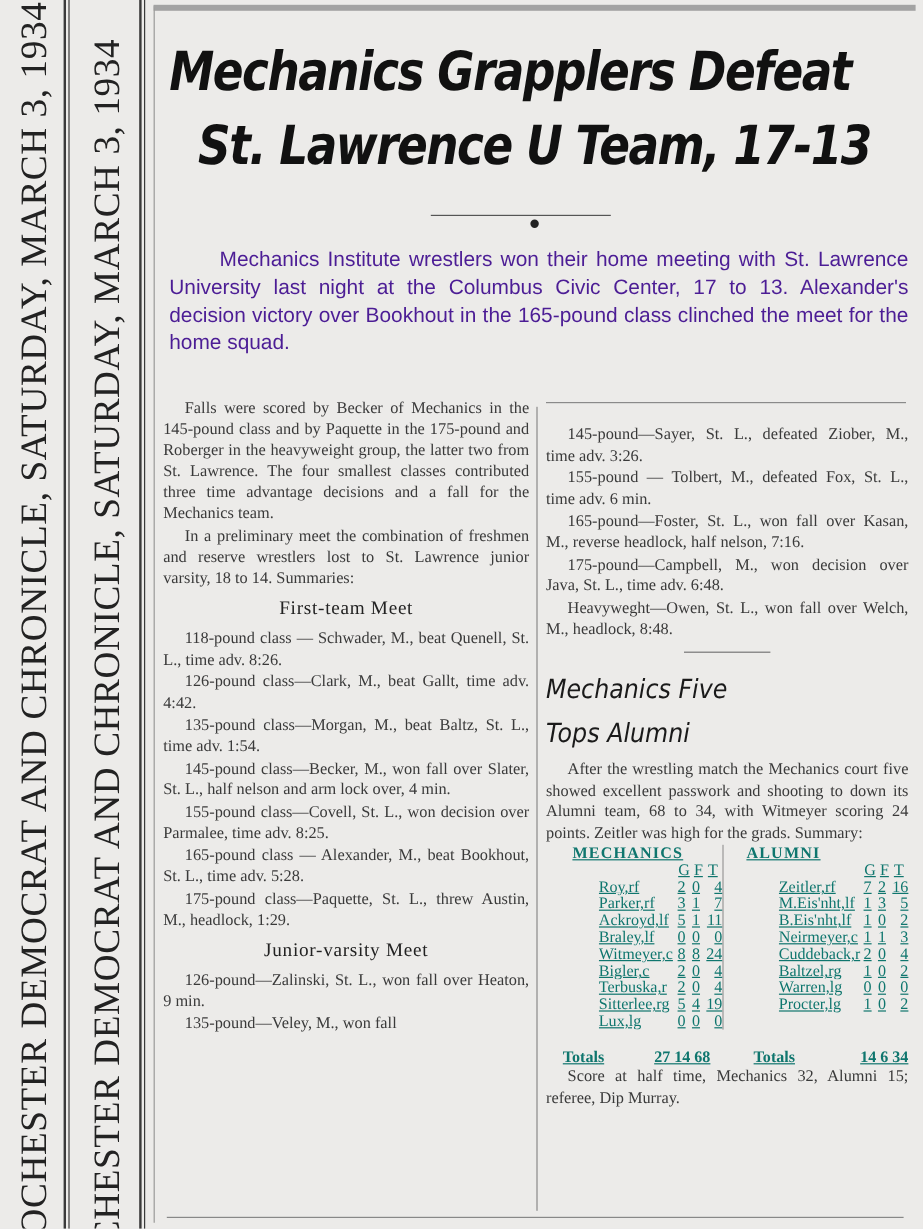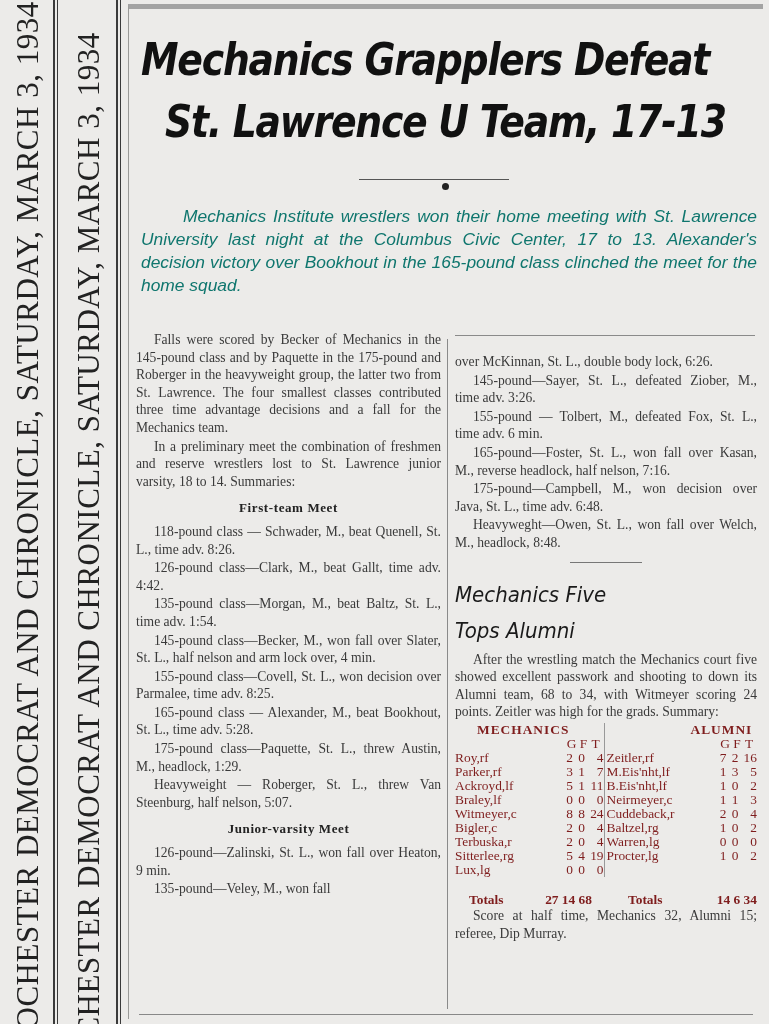--- a/index.html
+++ b/index.html
@@ -51,64 +51,64 @@
     position:absolute; left:230px; top:170px; width:150px; height:1px;
     background:#555;
   }
   .dash-dot {
     position:absolute; left:313px; top:174px; width:7px; height:7px;
     border-radius:50%; background:#222;
   }
   .lede {
     position:absolute; left:12px; top:196px; width:616px;
     font-family:"Liberation Sans", "DejaVu Sans", sans-serif;
-    font-size:17.4px; line-height:23px; text-align:justify; color:#0f766e;
+    font-size:17.4px; line-height:23px; text-align:justify; color:#4c1d95;
     text-indent:42px;
-    font-style:italic;
   }
 
   .col {
     position:absolute; top:322px;
     font-family:"Liberation Serif", "DejaVu Serif", serif;
     font-size:13.6px; line-height:17.6px; color:#3a3a3a;
     text-align:justify;
   }
   .col-left { left:7px; width:305px; }
   .col-right { left:326px; top:344px; width:302px; }
   .colrule { position:absolute; left:318px; top:330px; width:1px; height:670px; background:#8a8a8a; }
   .toprule-right { position:absolute; left:326px; top:326px; width:300px; height:1px; background:#8a8a8a; }
   .col p { margin:0 0 1px 0; text-indent:18px; }
   .col p.noindent { text-indent:0; }
   .subhead {
-    text-align:center; font-weight:bold; font-size:13px; letter-spacing:0.6px;
+    text-align:center; font-weight:normal; font-size:16px; letter-spacing:0.6px;
     margin:9px 0 6px 0; color:#222;
   }
   .shortrule { width:72px; height:1px; background:#777; margin:10px auto 16px auto; }
 
   .subhead-article {
     font-family:"DejaVu Sans", "Liberation Sans", sans-serif;
     font-style:italic; font-size:22px; line-height:32px; color:#1a1a1a;
     transform: scaleX(0.9); transform-origin:left top;
     margin:0 0 4px 0;
   }
 
   .box {
     font-family:"Liberation Serif", "DejaVu Serif", serif;
-    font-size:13.4px; line-height:14px; color:#7f1d1d;
+    font-size:13.4px; line-height:14px; color:#0f766e;
     margin-top:2px;
+    text-decoration:underline;
   }
   .box-head { display:flex; font-weight:bold; letter-spacing:1px; }
   .box-head span { display:block; }
   .box-cols { display:flex; }
   .team { width:150px; }
   .team-b { width:152px; border-left:1px solid #999; padding-left:2px; }
   .gft { display:flex; justify-content:flex-end; padding-right:2px; }
   .gft span { width:12px; text-align:center; }
   .prow { display:flex; }
-  .prow .pn { flex:1; white-space:nowrap; overflow:hidden; }
+  .prow .pn { flex:1; white-space:nowrap; overflow:hidden;margin-left:44px; }
   .prow .pv { width:12px; text-align:center; }
   .prow .pv.t { width:16px; text-align:right; }
   .totals-row { display:flex; justify-content:space-between; margin-top:16px; font-weight:bold;gap:28px; }
   .totals-row .tt { display:flex; width:150px; justify-content:space-between; }
   .score { text-indent:18px; }
   .bottom-rule { position:absolute; left:10px; right:10px; bottom:4px; height:1px; background:#888; }
 </style>
 </head>
 <body>
 
@@ -140,28 +140,26 @@
       <p>Falls were scored by Becker of Mechanics in the 145-pound class and by Paquette in the 175-pound and Roberger in the heavyweight group, the latter two from St. Lawrence. The four smallest classes contributed three time advantage decisions and a fall for the Mechanics team.</p>
       <p>In a preliminary meet the combination of freshmen and reserve wrestlers lost to St. Lawrence junior varsity, 18 to 14. Summaries:</p>
       <div class="subhead">First-team Meet</div>
       <p>118-pound class — Schwader, M., beat Quenell, St. L., time adv. 8:26.</p>
       <p>126-pound class—Clark, M., beat Gallt, time adv. 4:42.</p>
       <p>135-pound class—Morgan, M., beat Baltz, St. L., time adv. 1:54.</p>
       <p>145-pound class—Becker, M., won fall over Slater, St. L., half nelson and arm lock over, 4 min.</p>
       <p>155-pound class—Covell, St. L., won decision over Parmalee, time adv. 8:25.</p>
       <p>165-pound class — Alexander, M., beat Bookhout, St. L., time adv. 5:28.</p>
       <p>175-pound class—Paquette, St. L., threw Austin, M., headlock, 1:29.</p>
-      <p>Heavyweight — Roberger, St. L., threw Van Steenburg, half nelson, 5:07.</p>
       <div class="subhead">Junior-varsity Meet</div>
       <p>126-pound—Zalinski, St. L., won fall over Heaton, 9 min.</p>
       <p>135-pound—Veley, M., won fall</p>
     </div>
 
     <div class="col col-right">
-      <p class="noindent">over McKinnan, St. L., double body lock, 6:26.</p>
       <p>145-pound—Sayer, St. L., defeated Ziober, M., time adv. 3:26.</p>
       <p>155-pound — Tolbert, M., defeated Fox, St. L., time adv. 6 min.</p>
       <p>165-pound—Foster, St. L., won fall over Kasan, M., reverse headlock, half nelson, 7:16.</p>
       <p>175-pound—Campbell, M., won decision over Java, St. L., time adv. 6:48.</p>
       <p>Heavyweght—Owen, St. L., won fall over Welch, M., headlock, 8:48.</p>
 
       <div class="shortrule"></div>
 
       <div class="subhead-article">Mechanics Five</div>
       <div class="subhead-article">Tops Alumni</div>
@@ -229,21 +227,21 @@
               </div>
             <div class="prow">
                 <span class="pn">Lux,lg</span>
                 <span class="pv">0</span>
                 <span class="pv">0</span>
                 <span class="pv t">0</span>
               </div>
           </div>
 
           <div class="team team-b">
-            <div class="box-head" style="padding-left:52px;margin-left:32px;">
+            <div class="box-head" style="padding-left:17px;">
                 <span>ALUMNI</span>
               </div>
             <div class="gft">
               <span>G</span>
               <span>F</span>
               <span>T</span>
             </div>
             <div class="prow">
                 <span class="pn">Zeitler,rf</span>
                 <span class="pv">7</span>

